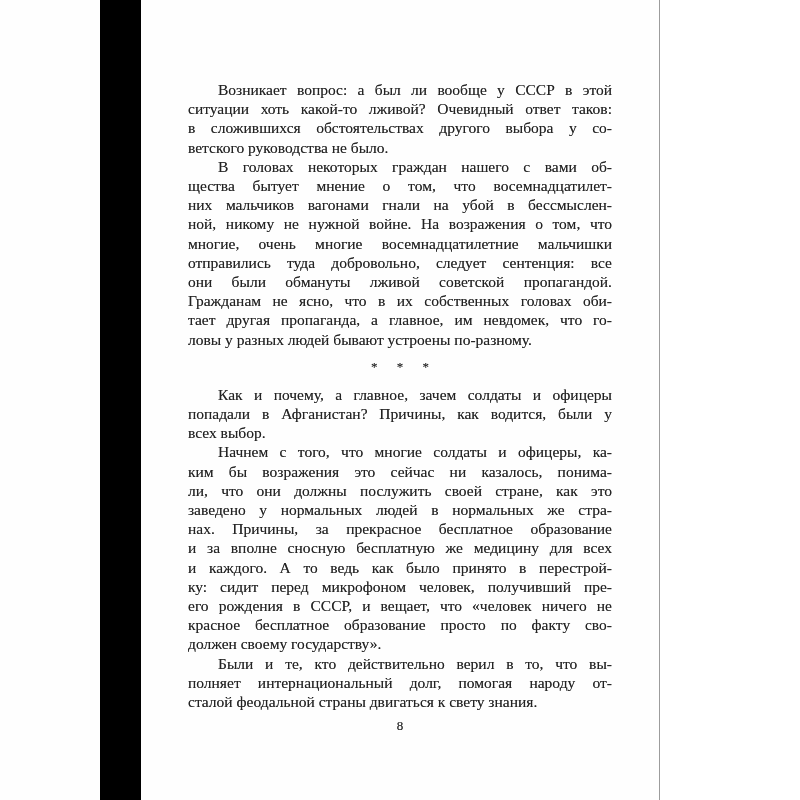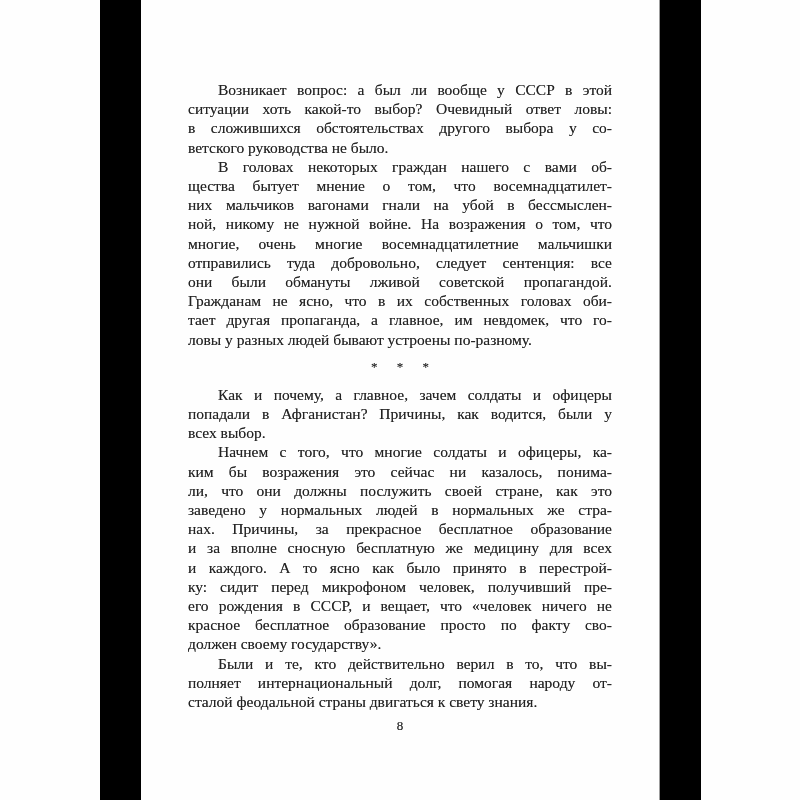--- a/index.html
+++ b/index.html
@@ -2,21 +2,21 @@
 <html lang="ru"><head>
 <meta charset="utf-8">
 <style>
   html, body {
     margin: 0;
     padding: 0;
     background: #ffffff;
   }
   .photo-frame {
     position: relative;
-    width: 800px;
+    width: 660px;
     height: 800px;
     background: #fefefe;
     overflow: hidden;
     font-family: "Liberation Serif", "DejaVu Serif", serif;
   }
   
   .edge-bar {
     position: absolute;
     top: 0;
     bottom: 0;
@@ -70,21 +70,21 @@
 <body>
 
 <div class="photo-frame">
   <div class="edge-bar left"></div>
   <div class="edge-bar right"></div>
 
   <div class="text-col">
     <div id="text-block">
         <div class="para">
           <div class="line first">Возникает вопрос: а был ли вообще у СССР в этой</div>
-          <div class="line">ситуации хоть какой-то выбор? Очевидный ответ ловы:</div>
+          <div class="line">ситуации хоть какой-то лживой? Очевидный ответ таков:</div>
           <div class="line">в сложившихся обстоятельствах другого выбора у со-</div>
           <div class="line last">ветского руководства не было.</div>
         </div>
         <div class="para">
           <div class="line first">В головах некоторых граждан нашего с вами об-</div>
           <div class="line">щества бытует мнение о том, что восемнадцатилет-</div>
           <div class="line">них мальчиков вагонами гнали на убой в бессмыслен-</div>
           <div class="line">ной, никому не нужной войне. На возражения о том, что</div>
           <div class="line">многие, очень многие восемнадцатилетние мальчишки</div>
           <div class="line">отправились туда добровольно, следует сентенция: все</div>
@@ -99,21 +99,21 @@
           <div class="line">попадали в Афганистан? Причины, как водится, были у</div>
           <div class="line last">всех выбор.</div>
         </div>
         <div class="para">
           <div class="line first">Начнем с того, что многие солдаты и офицеры, ка-</div>
           <div class="line">ким бы возражения это сейчас ни казалось, понима-</div>
           <div class="line">ли, что они должны послужить своей стране, как это</div>
           <div class="line">заведено у нормальных людей в нормальных же стра-</div>
           <div class="line">нах. Причины, за прекрасное бесплатное образование</div>
           <div class="line">и за вполне сносную бесплатную же медицину для всех</div>
-          <div class="line">и каждого. А то ясно как было принято в перестрой-</div>
+          <div class="line">и каждого. А то ведь как было принято в перестрой-</div>
           <div class="line">ку: сидит перед микрофоном человек, получивший пре-</div>
           <div class="line">его рождения в СССР, и вещает, что «человек ничего не</div>
           <div class="line">красное бесплатное образование просто по факту сво-</div>
           <div class="line last">должен своему государству».</div>
         </div>
         <div class="para">
           <div class="line first">Были и те, кто действительно верил в то, что вы-</div>
           <div class="line">полняет интернациональный долг, помогая народу от-</div>
           <div class="line last">сталой феодальной страны двигаться к свету знания.</div>
         </div>

